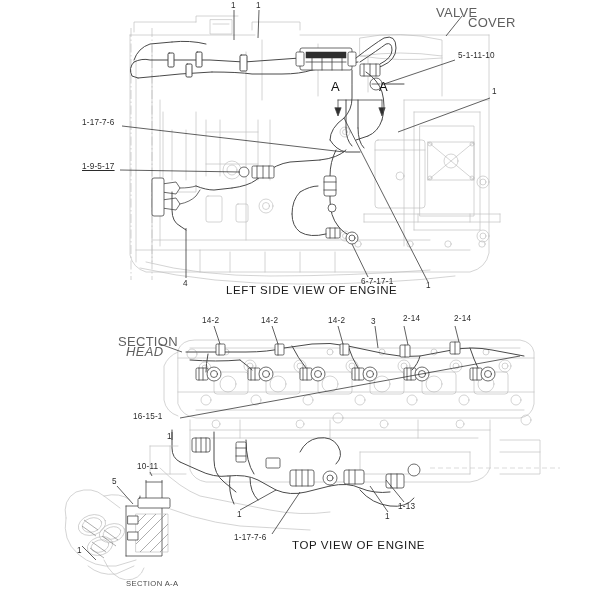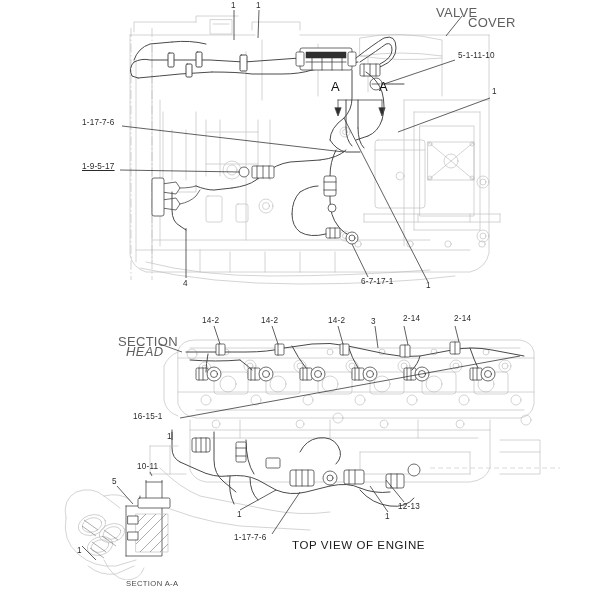--- a/index.html
+++ b/index.html
@@ -581,34 +581,35 @@
 <div class="lbl" style="left:82px;top:162px;text-decoration:underline;">1-9-5-17</div>
 <div class="lbl" style="left:231px;top:1px;">1</div>
 <div class="lbl" style="left:256px;top:1px;">1</div>
 <div class="lbl" style="left:492px;top:87px;">1</div>
 <div class="lbl" style="left:426px;top:281px;">1</div>
 <div class="lbl" style="left:183px;top:279px;">4</div>
 <div class="lbl" style="left:361px;top:277px;">6-7-17-1</div>
 <div class="secmark" style="left:331px;top:79px;">A</div>
 <div class="secmark" style="left:379px;top:79px;">A</div>
 
+<div class="caption" style="left:226px;top:284px;">LEFT SIDE VIEW OF ENGINE</div>
 
 <div class="lbl mini" style="left:118px;top:335px;">SECTION</div>
 <div class="lbl mini" style="left:126px;top:345px;font-style:italic;">HEAD</div>
 <div class="lbl" style="left:202px;top:316px;">14-2</div>
 <div class="lbl" style="left:261px;top:316px;">14-2</div>
 <div class="lbl" style="left:328px;top:316px;">14-2</div>
 <div class="lbl" style="left:371px;top:317px;">3</div>
 <div class="lbl" style="left:403px;top:314px;">2-14</div>
 <div class="lbl" style="left:454px;top:314px;">2-14</div>
 <div class="lbl" style="left:133px;top:412px;">16-15-1</div>
 <div class="lbl" style="left:167px;top:432px;">1</div>
 <div class="lbl" style="left:237px;top:510px;">1</div>
 <div class="lbl" style="left:385px;top:512px;">1</div>
-<div class="lbl" style="left:398px;top:502px;">12-13</div>
+<div class="lbl" style="left:398px;top:502px;">1-13</div>
 <div class="lbl" style="left:234px;top:533px;">1-17-7-6</div>
 
 <div class="caption" style="left:292px;top:539px;">TOP VIEW OF ENGINE</div>
 
 <div class="lbl" style="left:137px;top:462px;">10-11</div>
 <div class="lbl" style="left:112px;top:477px;">5</div>
 <div class="lbl" style="left:77px;top:546px;">1</div>
 
 <div class="caption small" style="left:106px;top:579px;padding-left:20px;">SECTION A-A</div>
 

